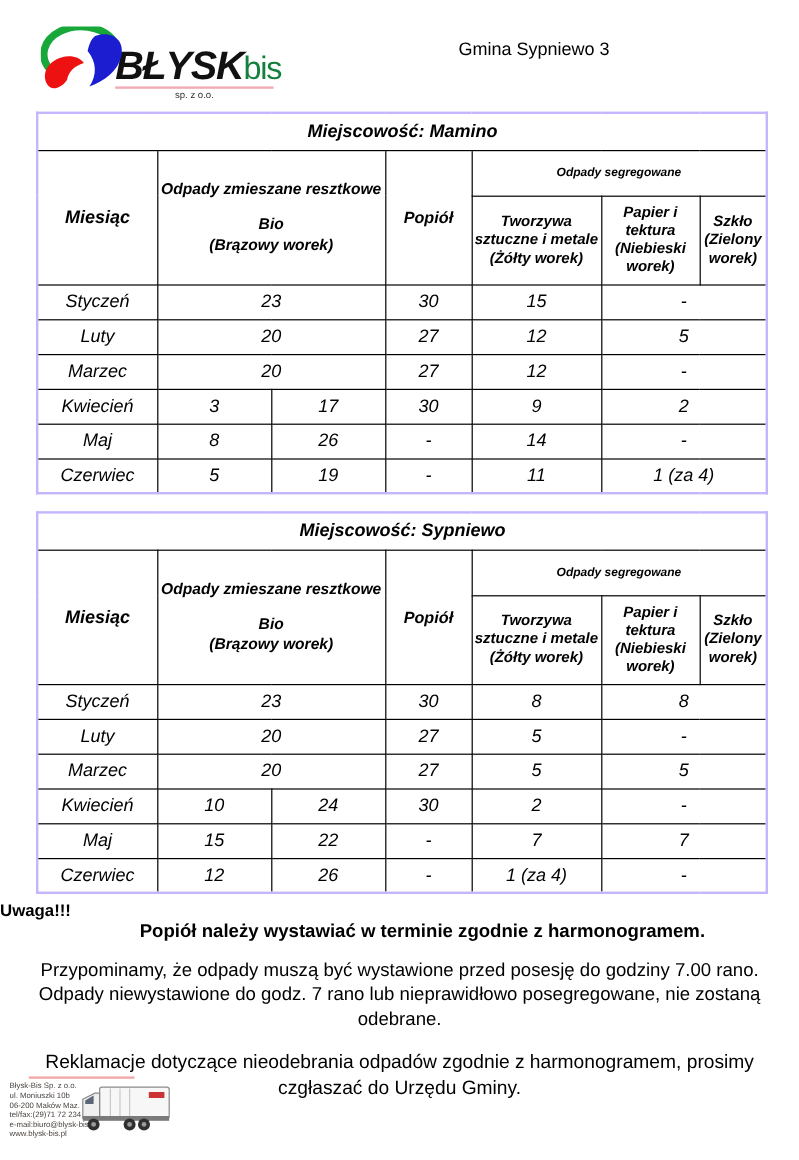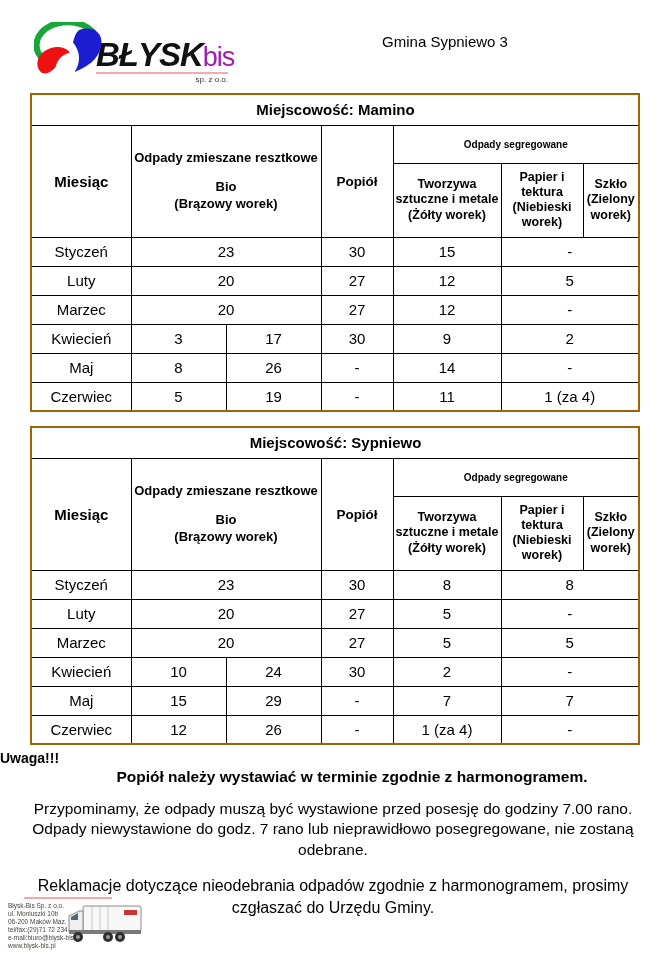--- a/index.html
+++ b/index.html
@@ -9,31 +9,32 @@
     font-family:"Liberation Sans", sans-serif; color:#000;
   }
 
   
   .header-area { display:flex; align-items:flex-start; padding:20px 10px 0 34px; height:88px; }
   .logo-block { width:200px; position:relative; }
   .logo-art { position:absolute; left:0; top:2px; }
   .logo-textwrap { margin-left:62px; padding-top:18px; width:132px; }
   .brand-line { white-space:nowrap; line-height:1; }
   .brand-main { font-weight:bold; font-style:italic; font-size:33px; letter-spacing:-1px; color:#111; font-family:"Liberation Sans", sans-serif; }
-  .brand-suffix { font-size:27px; color:#a21caf; letter-spacing:-1px; }
+  .brand-suffix { font-size:27px; color:#15803d; letter-spacing:-1px; }
   .brand-underline { height:2px; background:#f2aab4; margin-top:1px; }
-  .brand-sub { font-size:8px; color:#333; text-align:right; margin-top:1px; }
+  .brand-sub { font-size:8px; color:#333; text-align:center; margin-top:1px; }
   .title-block { flex:1; text-align:center; padding-top:12px; }
   .doc-title { font-size:17px; font-weight:bold; line-height:1.25; }
   .doc-subtitle { font-size:15px; line-height:1.3; }
 
   
   table.sched {
     width:608px; margin:0 0 0 30px; border-collapse:collapse; table-layout:fixed;
-    border:2px solid #a16207;
+    border:2px solid #c4b5fd;
+    font-style:italic;
   }
   table.sched td { border:1px solid #000; text-align:center; vertical-align:middle; overflow:hidden; }
   td.tbl-title {
     text-align:left; font-weight:bold; font-size:15px; padding:6px 6px 6px 7px;
     border-bottom:2px solid #000; height:31px;
   }
   td.hdr { font-weight:bold; padding:2px; }
   td.month-hdr { font-size:15px; }
   td.mixed-hdr { font-size:13px; line-height:1.25; }
   td.mixed-hdr .bio { margin-top:13px; }
@@ -213,21 +214,21 @@
       <td>Kwiecień</td>
       <td>10</td>
       <td>24</td>
       <td>30</td>
       <td>2</td>
       <td colspan="2">-</td>
     </tr>
     <tr class="data-row">
       <td>Maj</td>
       <td>15</td>
-      <td>29</td>
+      <td>22</td>
       <td>-</td>
       <td>7</td>
       <td colspan="2">7</td>
     </tr>
     <tr class="data-row">
       <td>Czerwiec</td>
       <td>12</td>
       <td>26</td>
       <td>-</td>
       <td>1 (za 4)</td>

